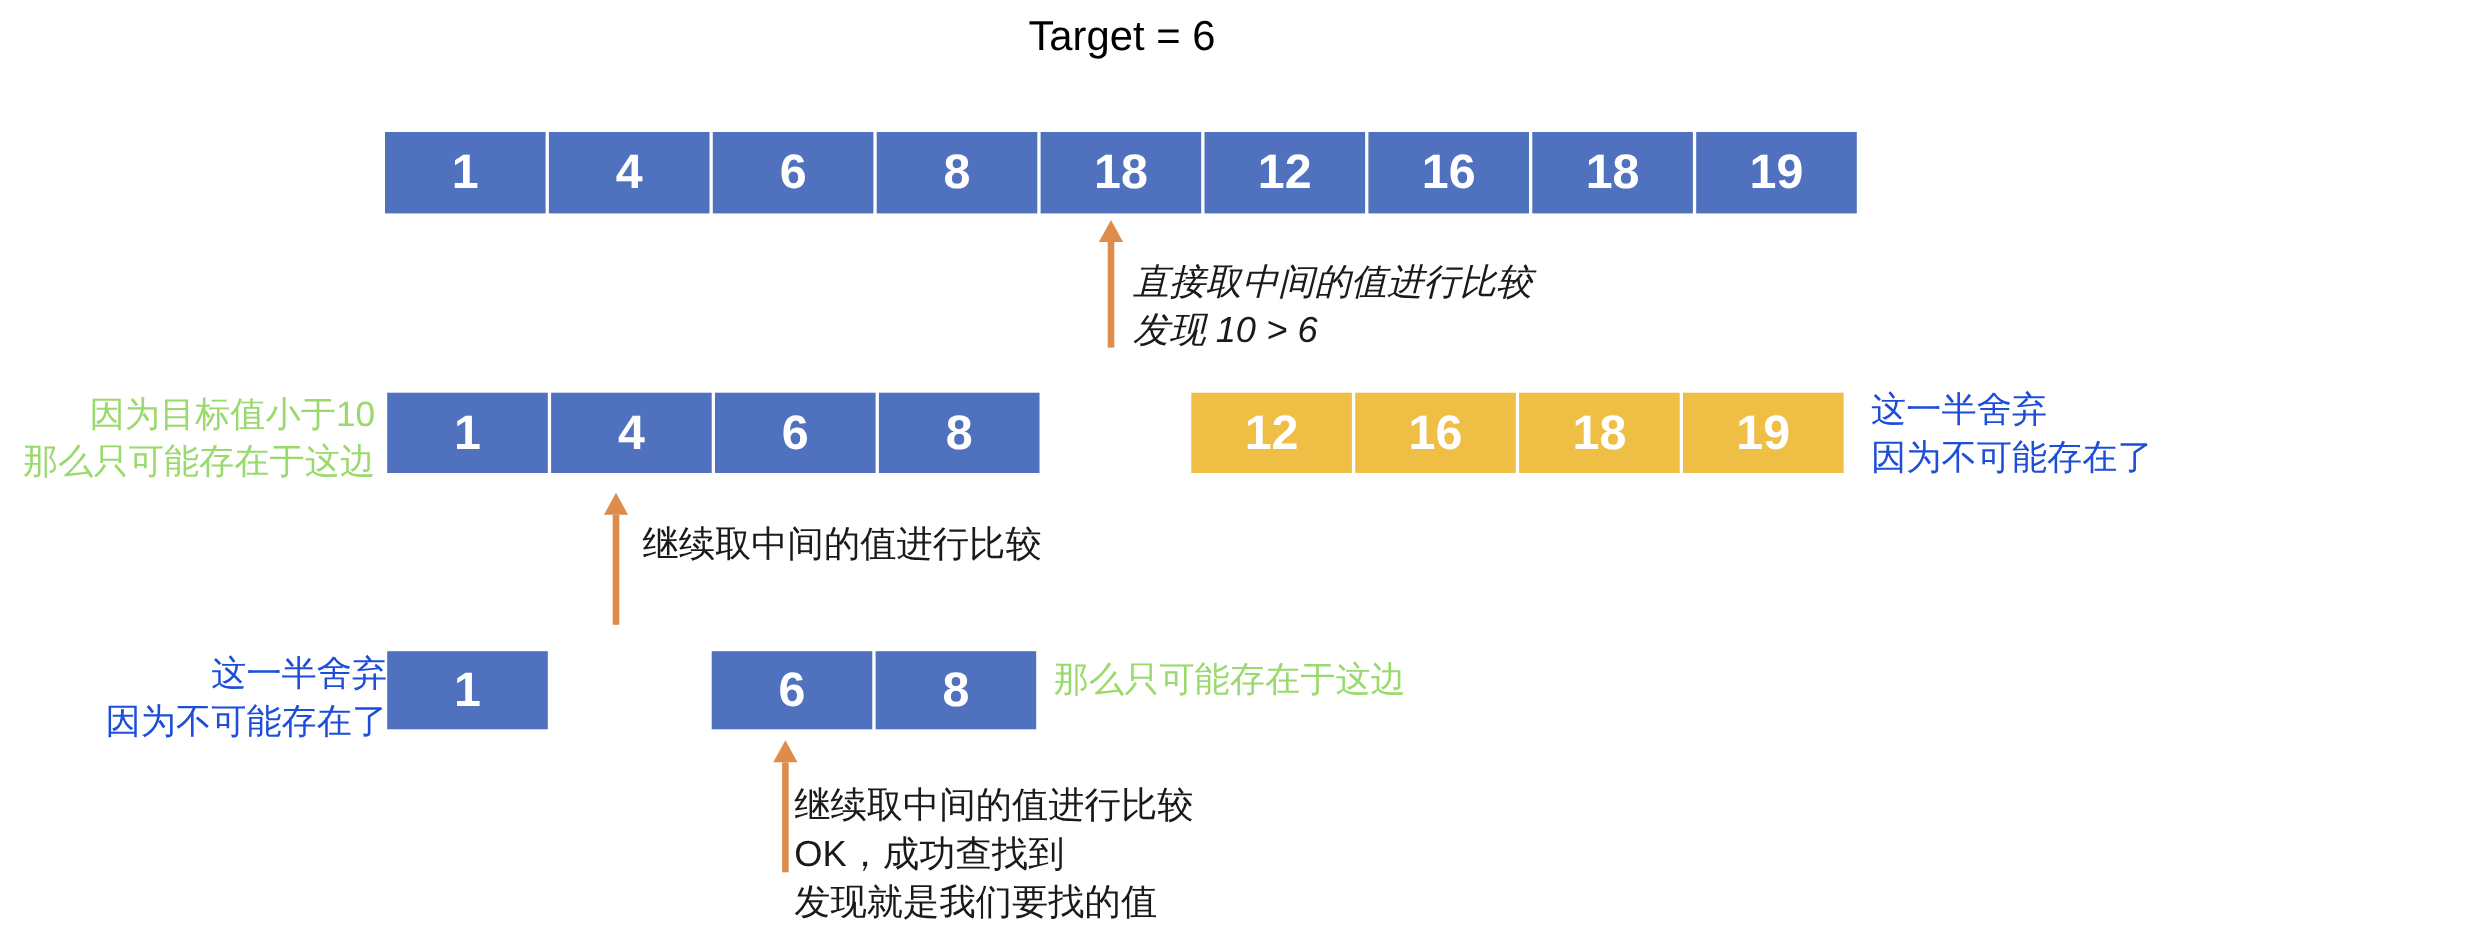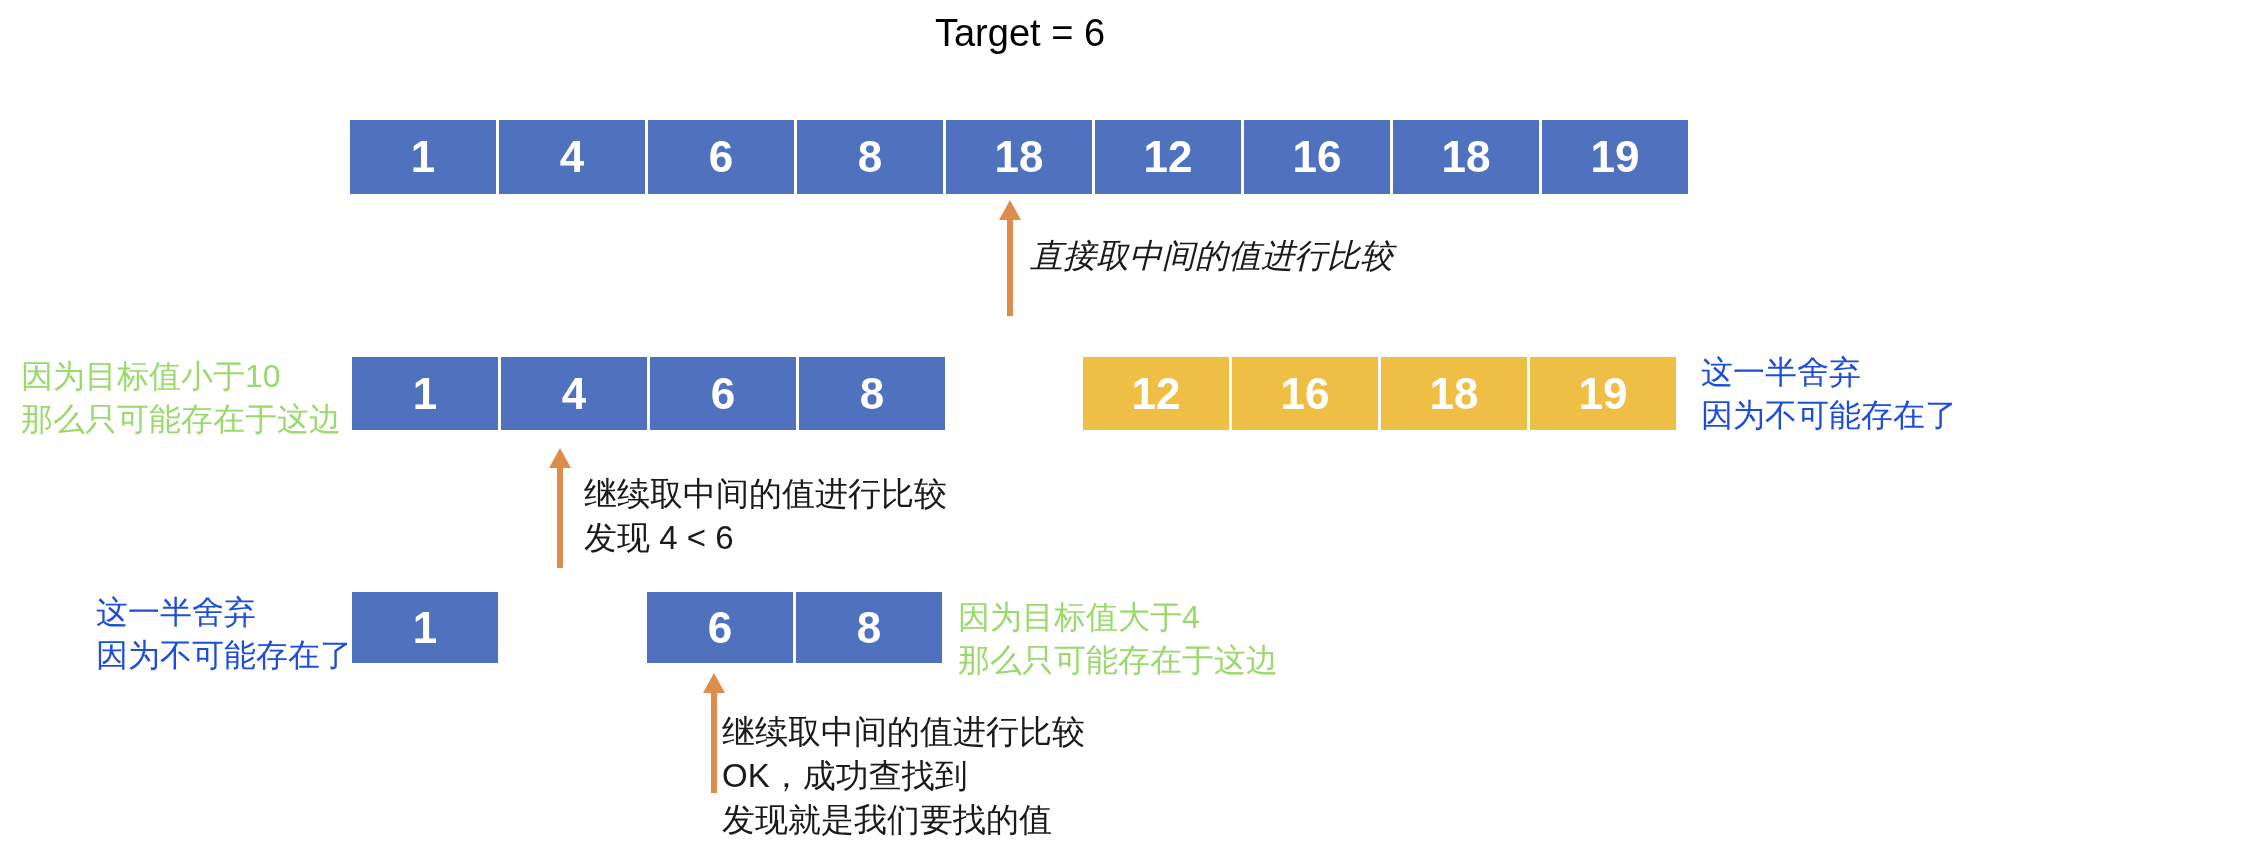--- a/index.html
+++ b/index.html
@@ -70,21 +70,21 @@
     white-space: nowrap;
   }
   .side-label {
     position: absolute;
     font-size: 32px;
     line-height: 43px;
     white-space: nowrap;
   }
   .side-label.green { color: #9AD96C; }
   .side-label.red   { color: #1d4ed8; }
-  .align-right { text-align: left; margin-left: 48px; }
+  .align-right { text-align: right; margin-left: 48px; }
 </style>
 </head>
 <body>
 
 <div id="canvas">
 
   <div class="title">Target = 6</div>
 
   <div class="array h74" style="left:350px; top:120px;">
     <div class="cell blue">1</div>
@@ -98,20 +98,21 @@
     <div class="cell blue">19</div>
   </div>
 
   <div class="arrow" style="left:1010px; top:200px; height:116px;">
     <div class="arrow-head"></div>
     <div class="arrow-shaft"></div>
   </div>
 
   <div class="note" style="left:1030px; top:234px;font-style:italic;">
     <div>直接取中间的值进行比较</div>
+    <div>发现 10 &gt; 6</div>
   </div>
 
   <div class="side-label green align-right" style="right:1919px; top:355px;">
     <div>因为目标值小于10</div>
     <div>那么只可能存在于这边</div>
   </div>
 
   <div class="array h73" style="left:352px; top:357px;">
     <div class="cell blue">1</div>
     <div class="cell blue">4</div>
@@ -131,39 +132,37 @@
     <div>因为不可能存在了</div>
   </div>
 
   <div class="arrow" style="left:560px; top:448px; height:120px;">
     <div class="arrow-head"></div>
     <div class="arrow-shaft"></div>
   </div>
 
   <div class="note" style="left:584px; top:472px;">
     <div>继续取中间的值进行比较</div>
-    <div>发现 4 &lt; 6</div>
   </div>
 
   <div class="side-label red align-right" style="right:1908px; top:591px;">
     <div>这一半舍弃</div>
     <div>因为不可能存在了</div>
   </div>
 
   <div class="array h71" style="left:352px; top:592px;">
     <div class="cell blue">1</div>
   </div>
 
   <div class="array h71" style="left:647px; top:592px;">
     <div class="cell blue">6</div>
     <div class="cell blue">8</div>
   </div>
 
   <div class="side-label green" style="left:958px; top:596px;">
-    <div>因为目标值大于4</div>
     <div>那么只可能存在于这边</div>
   </div>
 
   <div class="arrow" style="left:714px; top:673px; height:120px;">
     <div class="arrow-head"></div>
     <div class="arrow-shaft"></div>
   </div>
 
   <div class="note" style="left:722px; top:710px;">
     <div>继续取中间的值进行比较</div>

